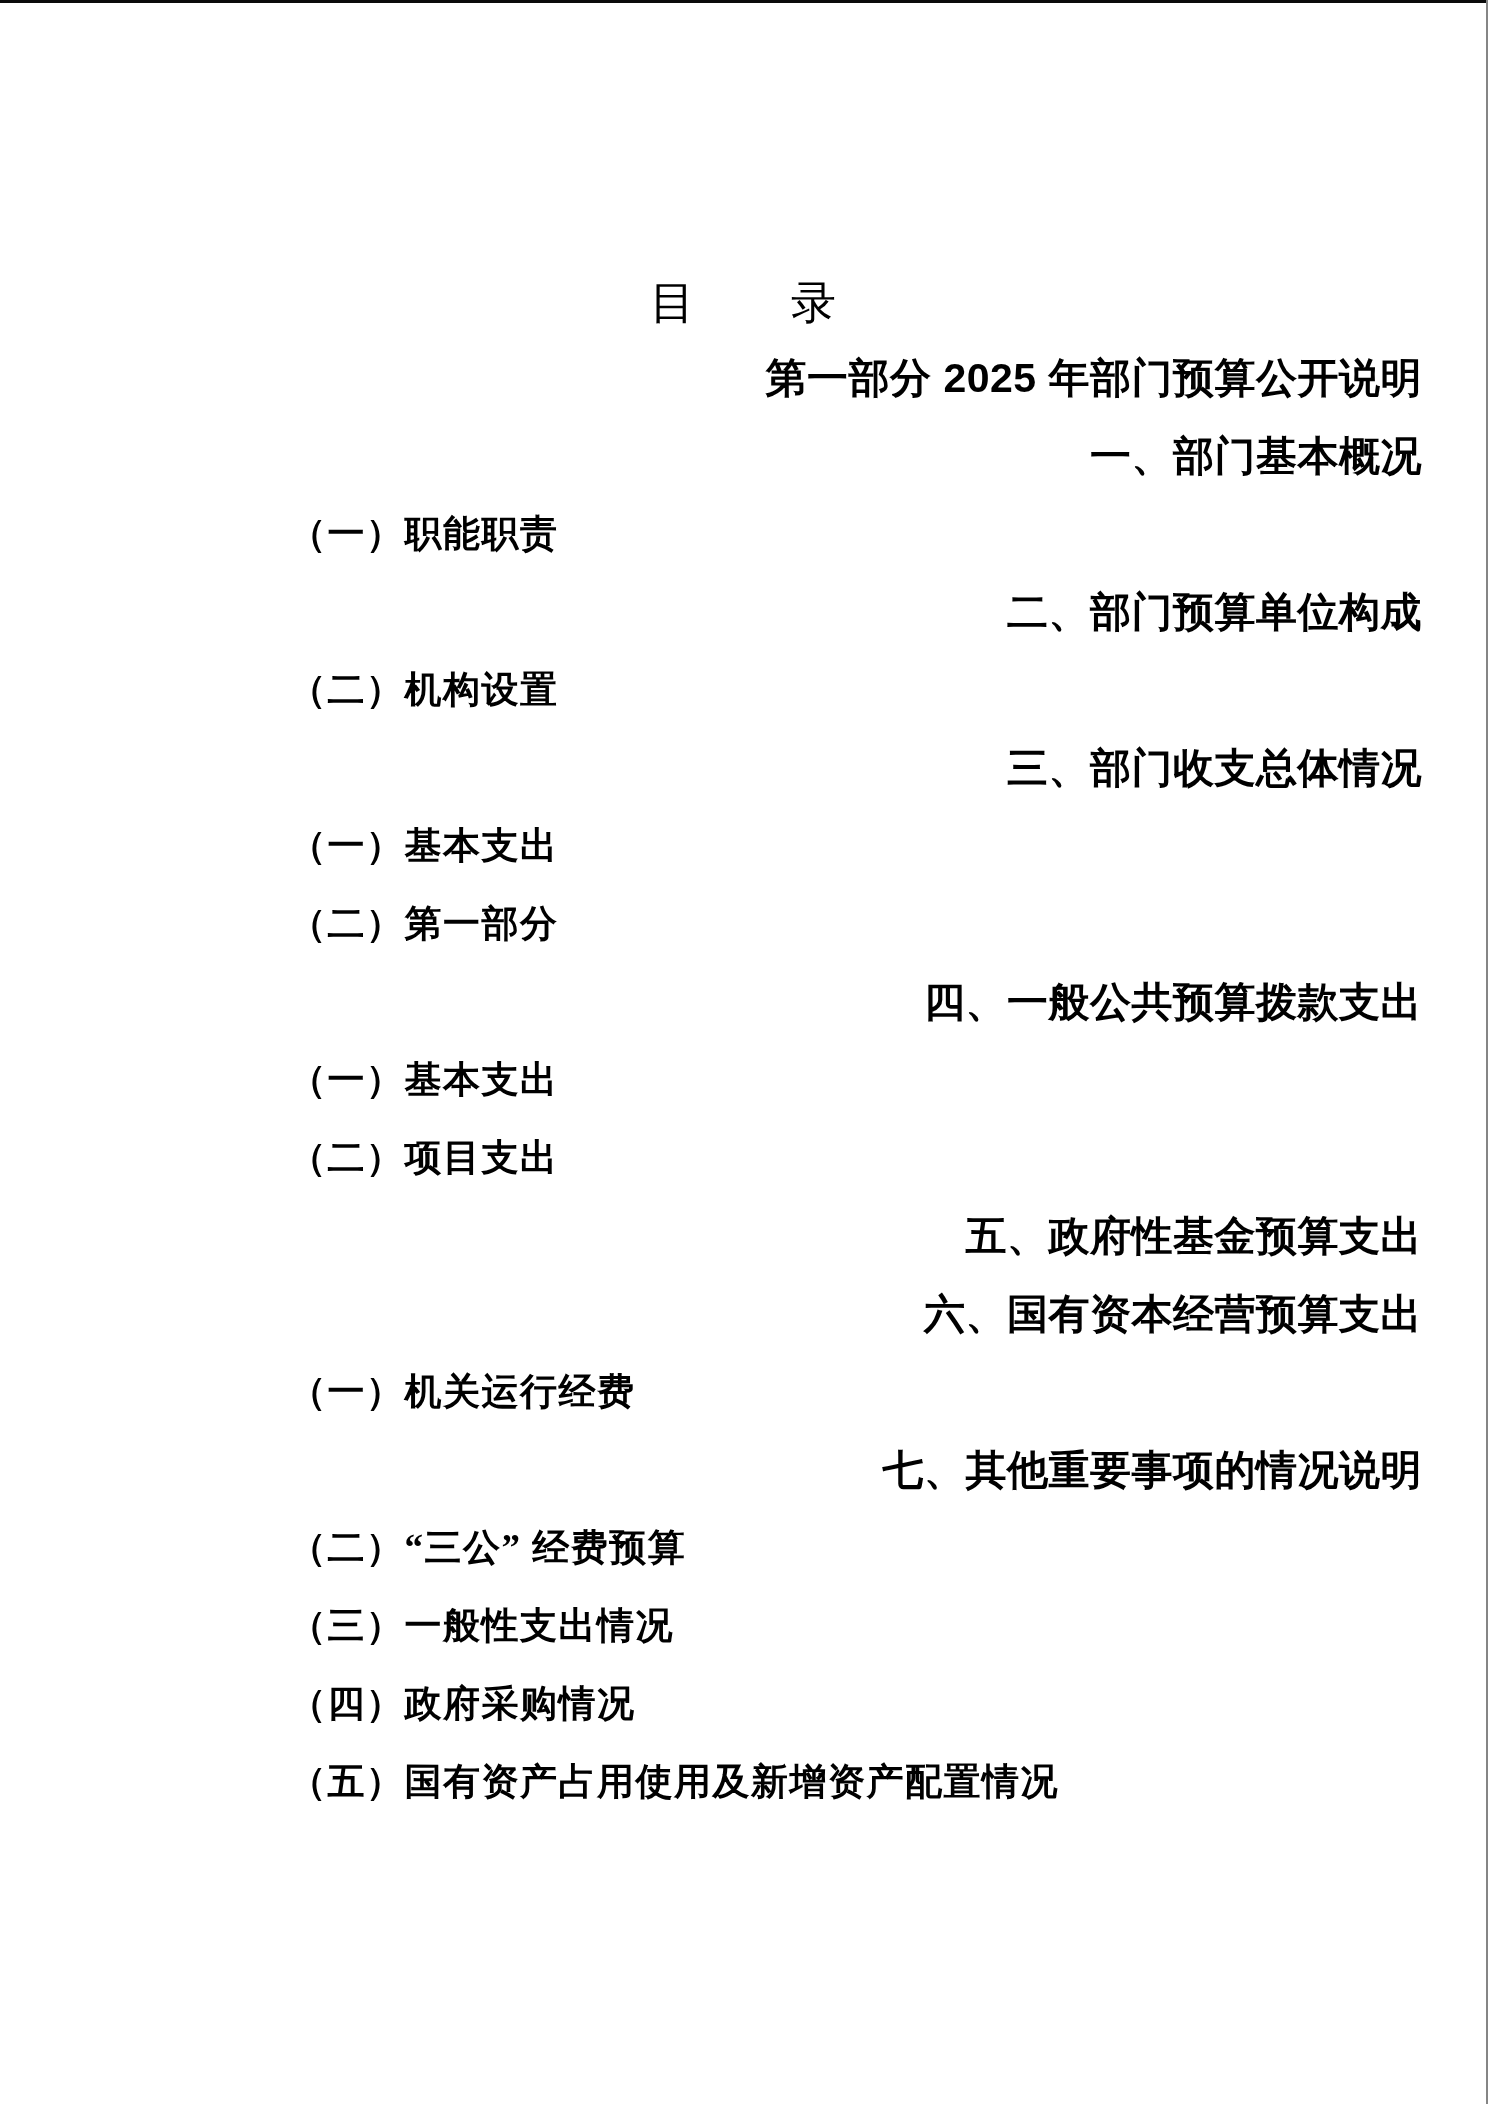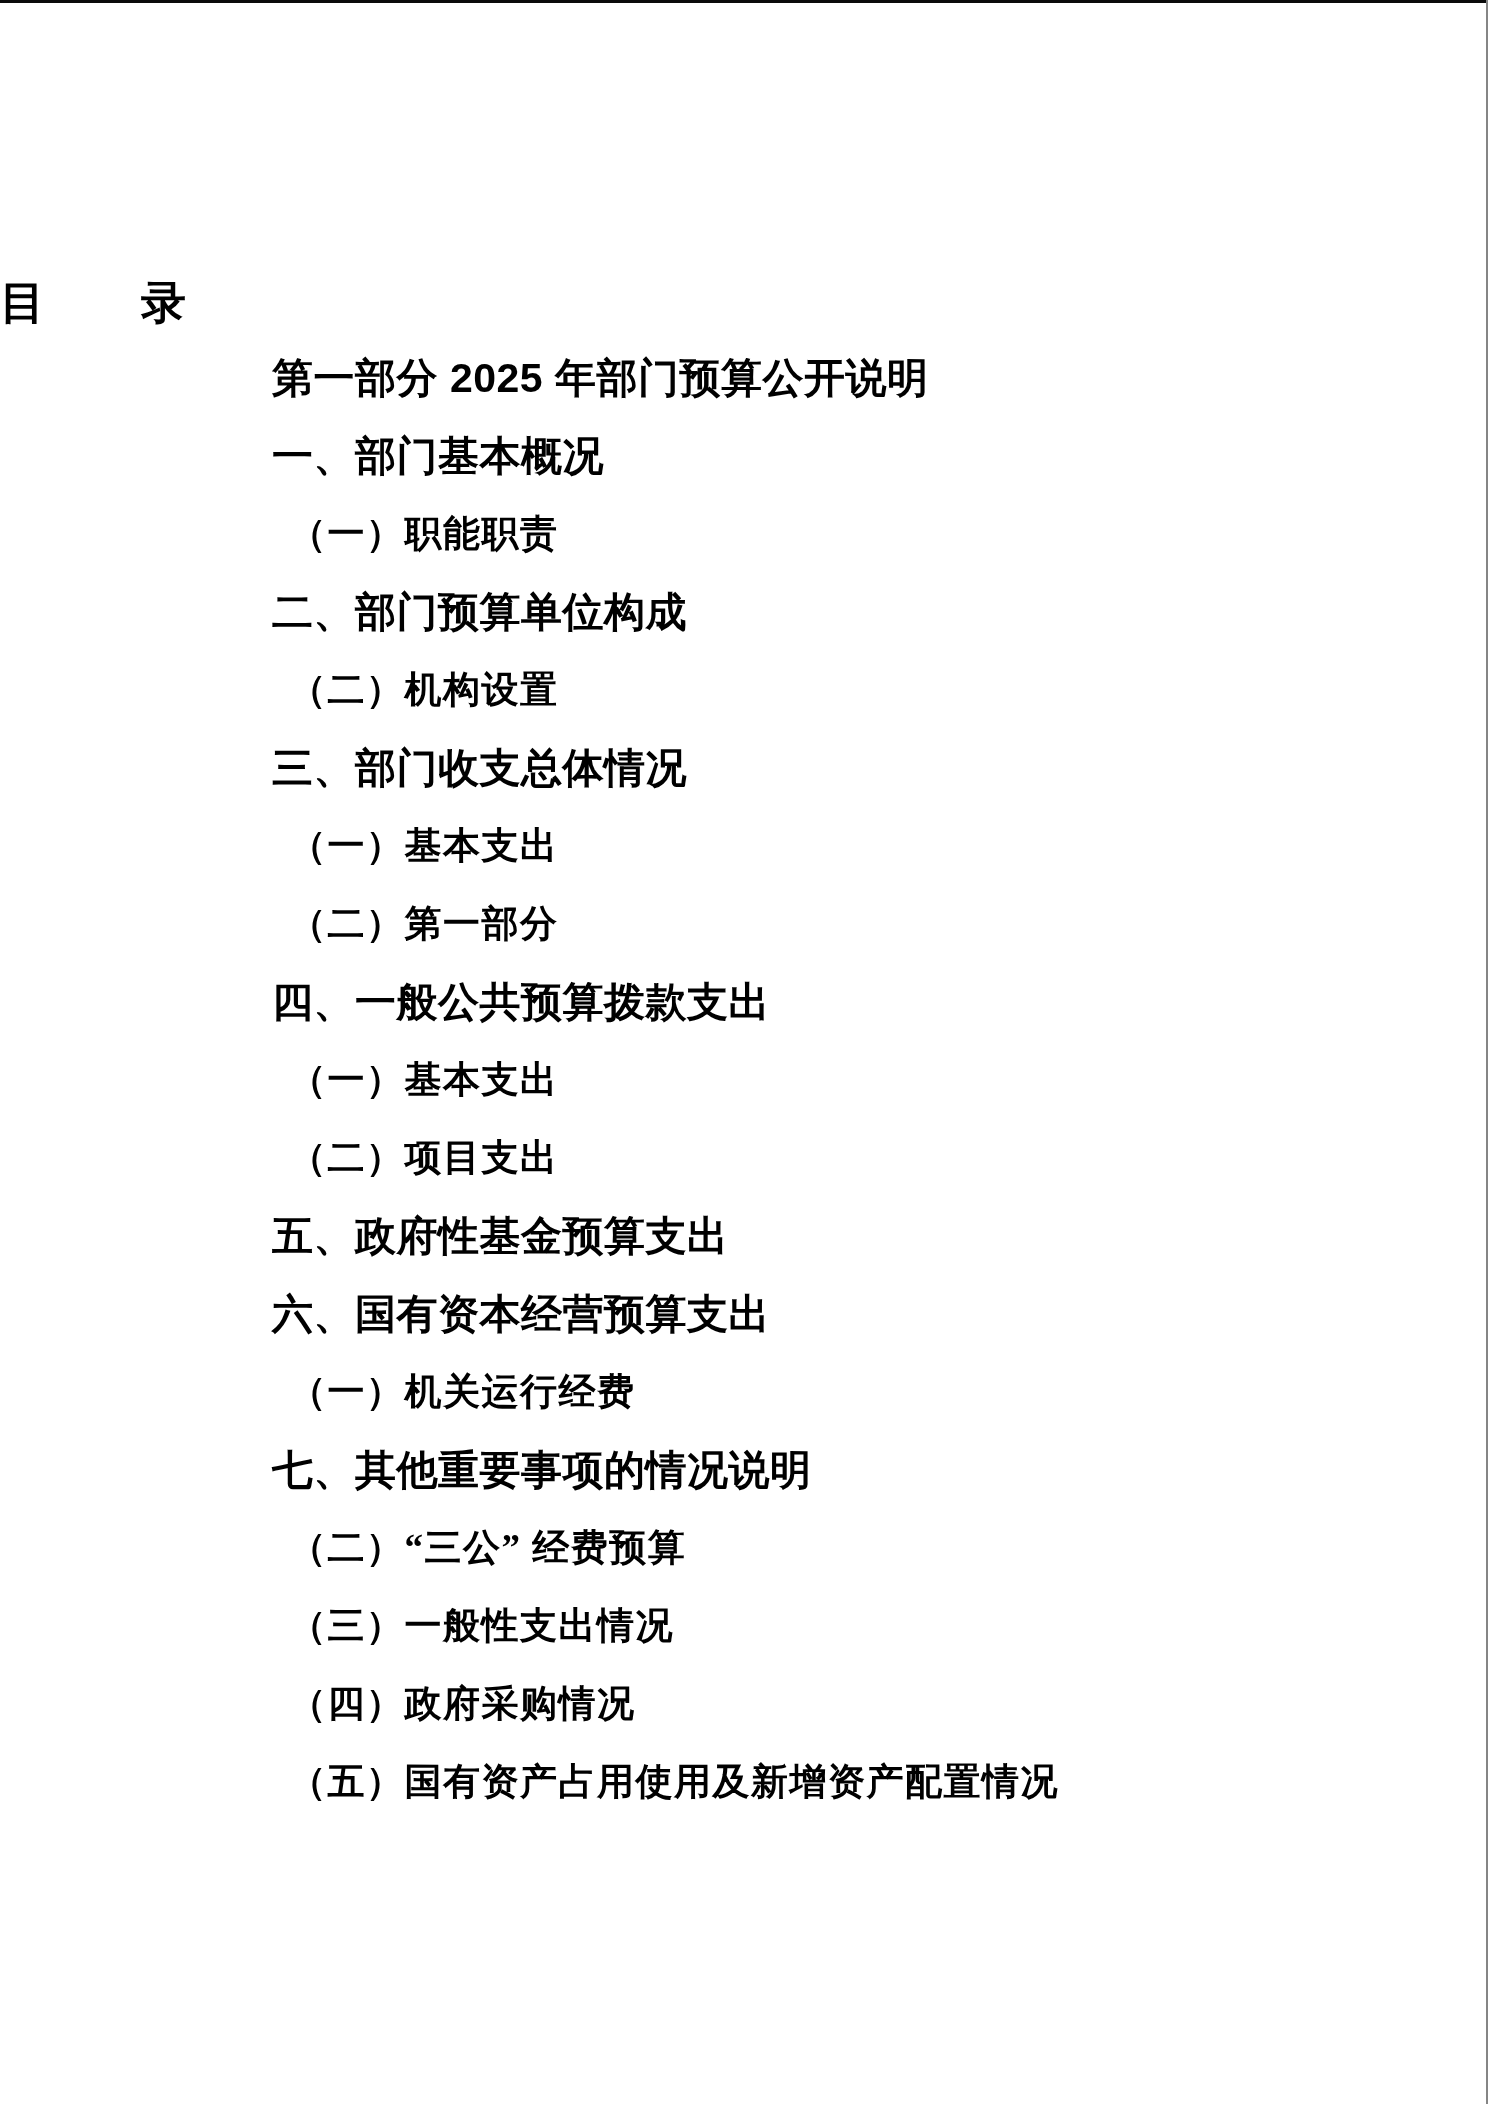--- a/index.html
+++ b/index.html
@@ -27,43 +27,44 @@
     width: 2px; height: 100%;
     background: #858585;
   }
   .doc-title {
     position: absolute;
     top: 272px;
     left: 0;
     width: 100%;
     height: 62px;
     line-height: 62px;
-    text-align: left;
+    text-align: center;
     font-family: "Liberation Sans", "DejaVu Sans", sans-serif;
-    font-weight: 700;
+    font-weight: 400;
     font-size: 45px;
     letter-spacing: 2px;
     white-space: nowrap;
   }
   .toc-list {
     position: absolute;
     left: 272px;
     top: 339px;
     width: 1150px;
   }
   .toc-line {
     height: 78px;
     line-height: 78px;
     white-space: nowrap;
   }
   .toc-line.heading {
     font-family: "Liberation Sans", "DejaVu Sans", sans-serif;
     font-weight: 700;
     font-size: 41px;
     letter-spacing: 0.5px;
+    text-align: right;
   }
   .toc-line.sub {
     font-family: "Liberation Serif", "DejaVu Serif", serif;
     font-weight: 700;
     font-size: 37px;
     letter-spacing: 1.5px;
     padding-left: 17px;
   }
 </style>
 </head>

